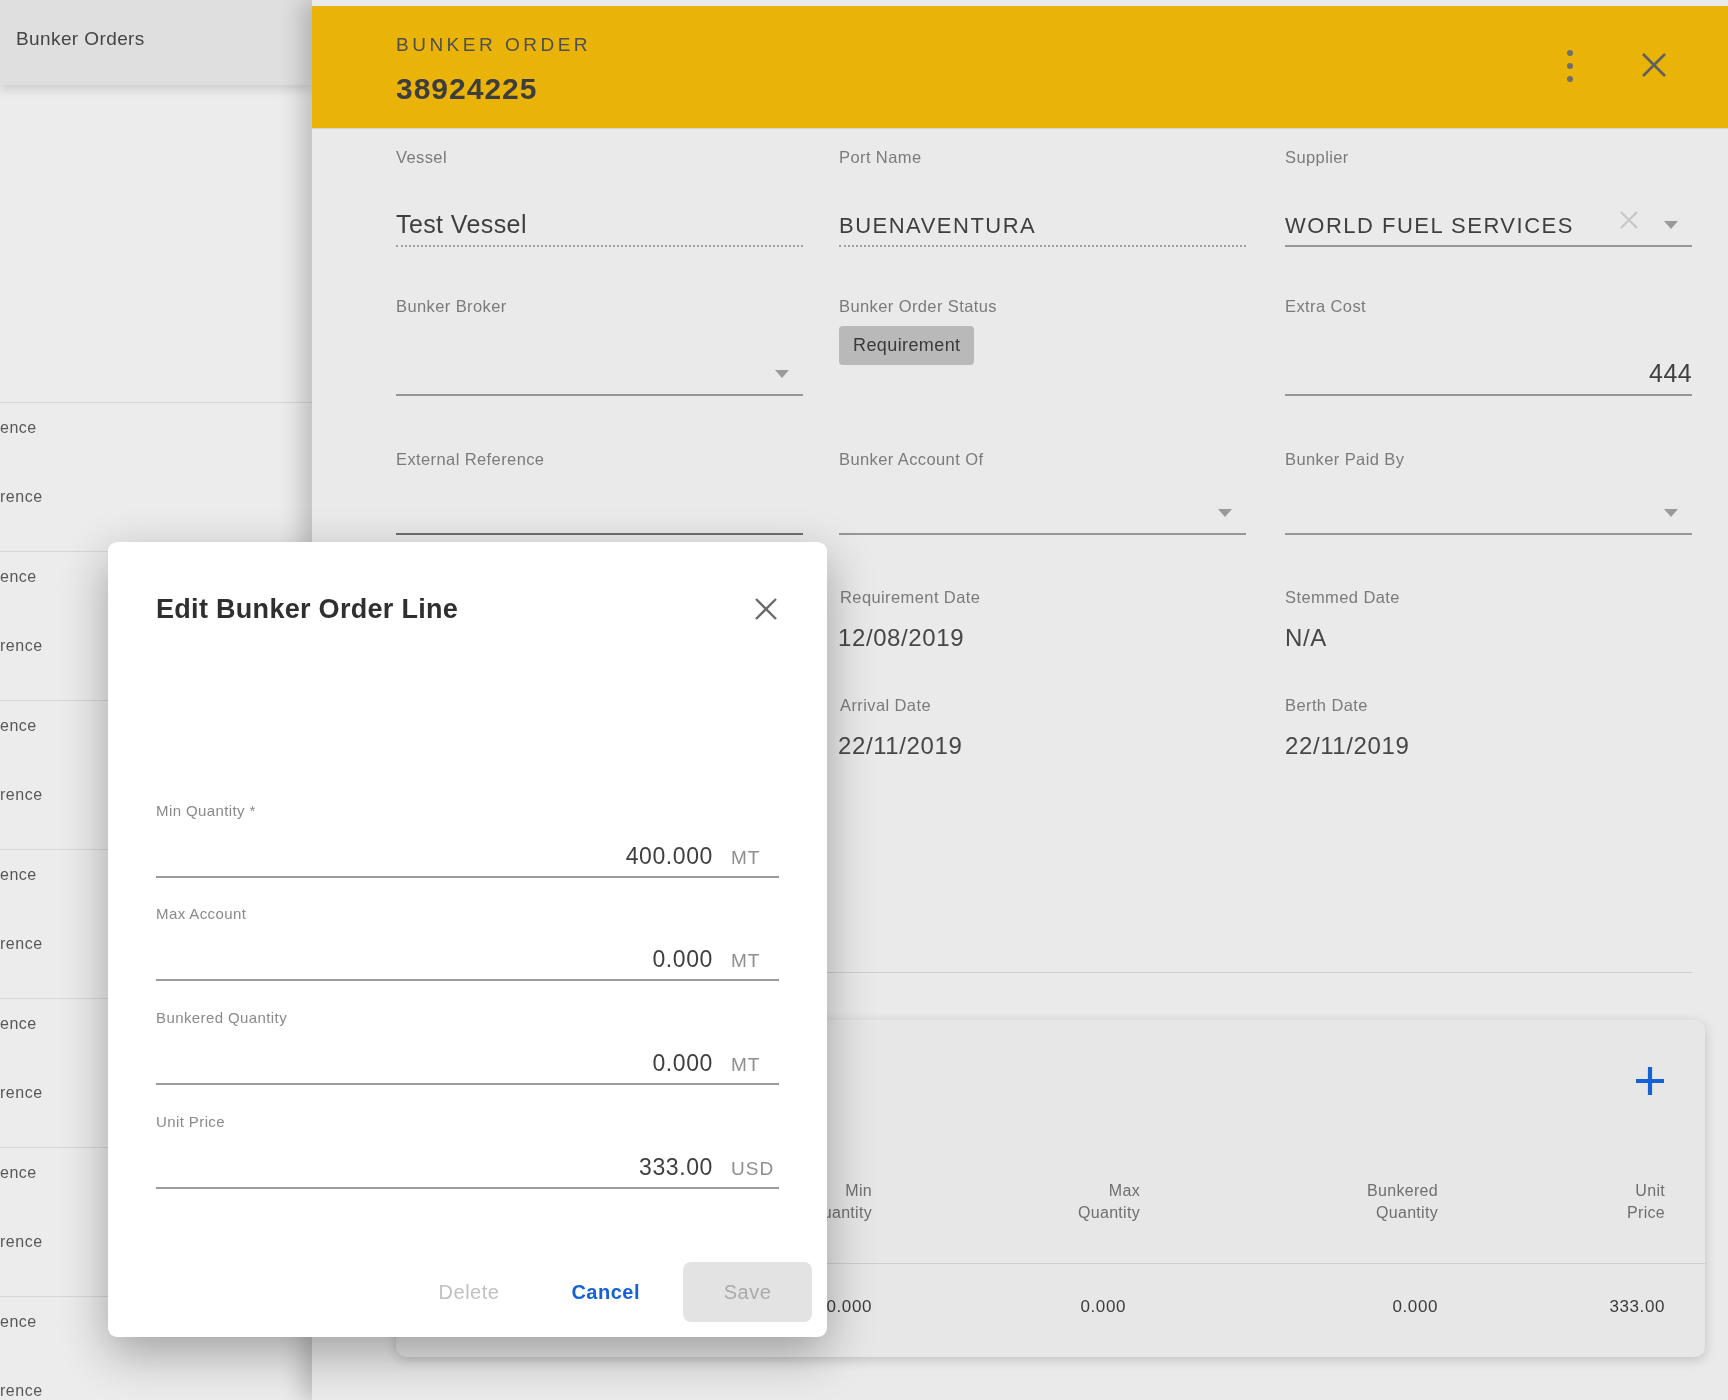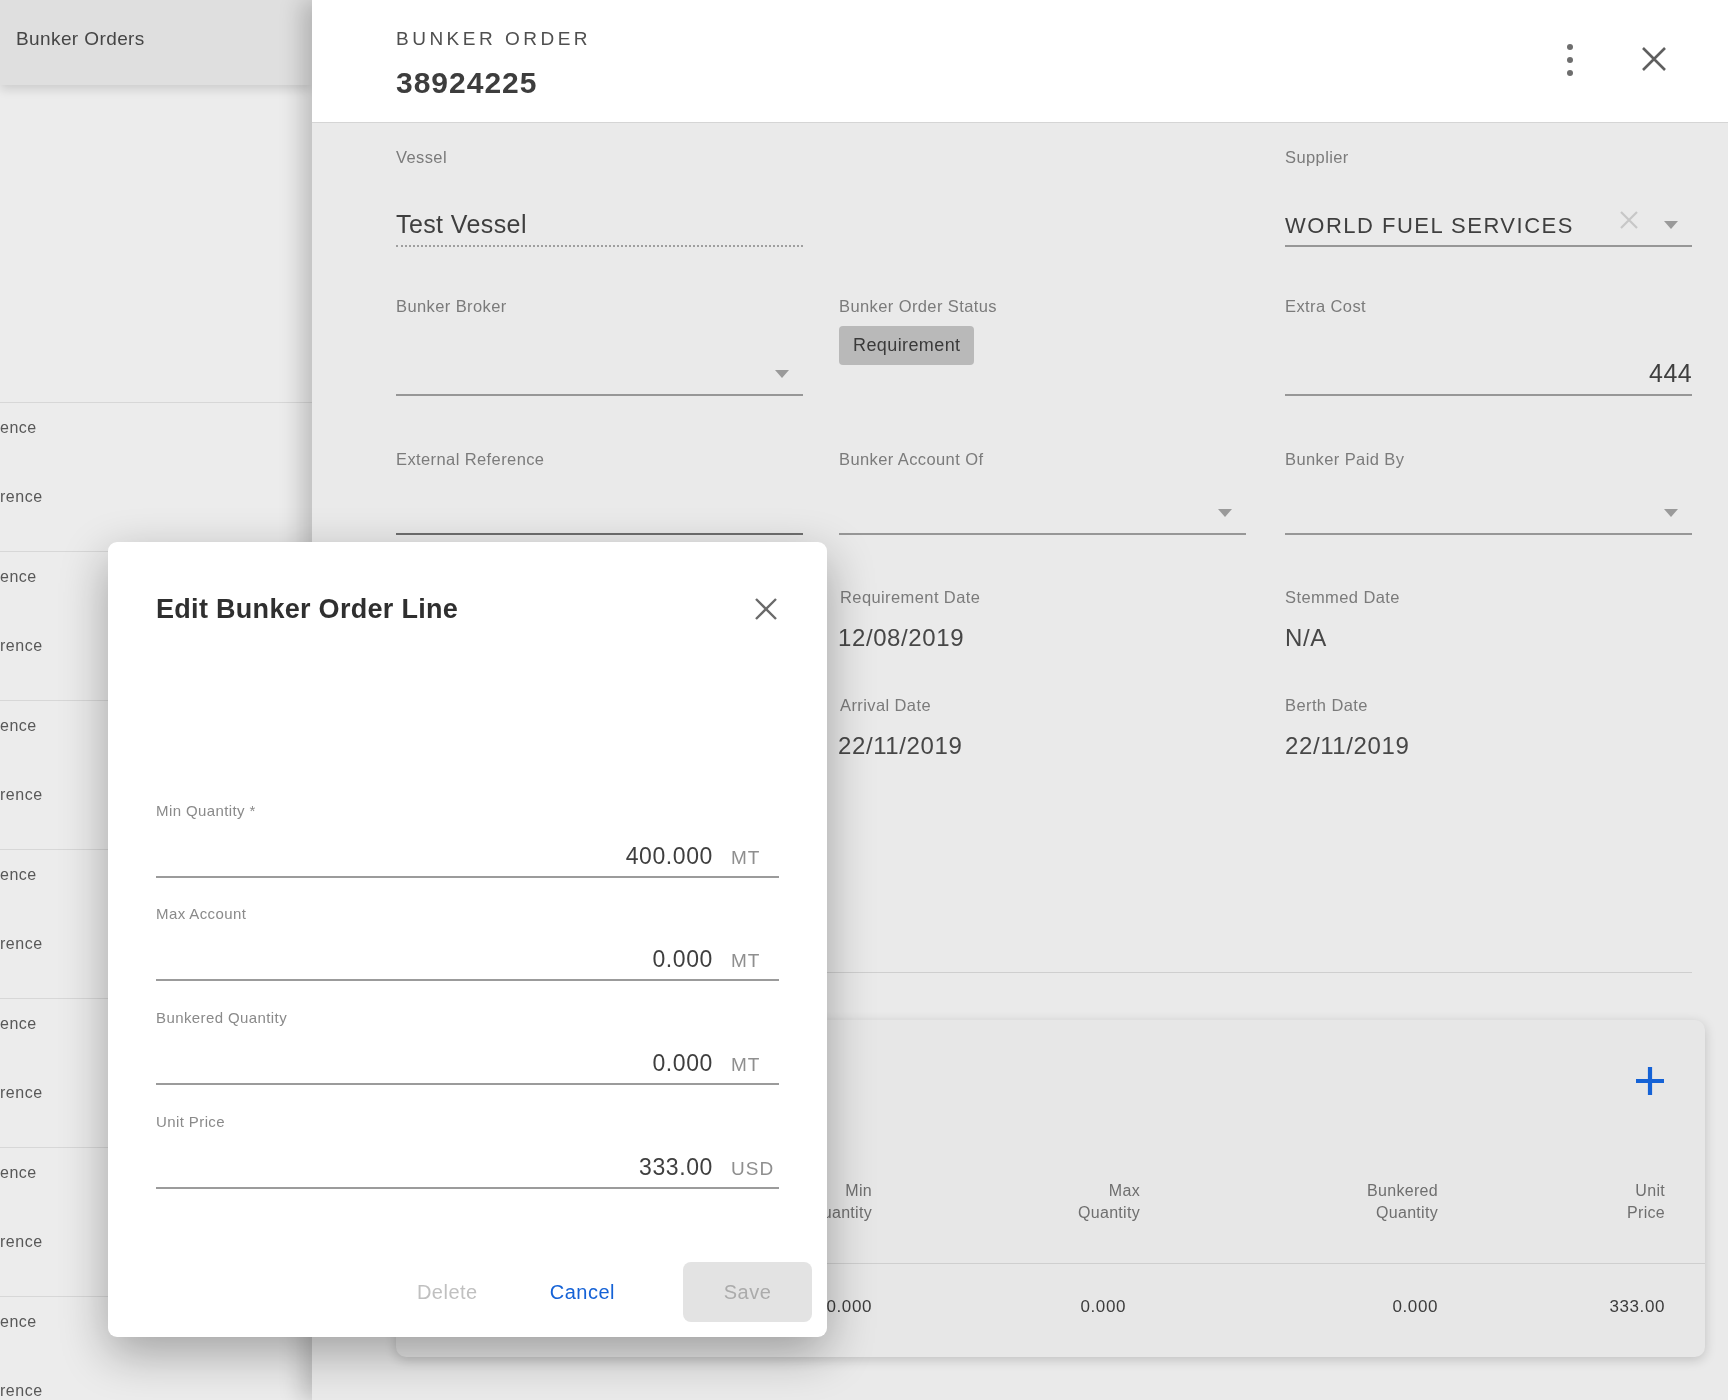--- a/index.html
+++ b/index.html
@@ -13,21 +13,21 @@
     box-shadow:0 4px 10px rgba(0,0,0,.14); z-index:2; }
   .left-header .t { position:absolute; left:16px; top:28px; font-size:19px; color:#454545; letter-spacing:.4px; }
   .left-list { position:absolute; left:0; top:0; width:312px; height:1400px; }
   .l-item { position:absolute; left:0; width:312px; height:149px; border-top:1px solid #d7d7d7; }
   .l-item span { position:absolute; left:0; font-size:16px; color:#585858; letter-spacing:.5px; white-space:nowrap; }
   .l-item .l1 { top:16px; } .l-item .l2 { top:85px; }
 
   
   .main-panel { position:absolute; left:312px; top:0; width:1416px; height:1400px; background:#eaeaea;
     box-shadow:-10px 0 22px rgba(0,0,0,.20); z-index:3; }
-  .main-header { position:absolute; left:0; top:0; width:1416px; height:123px; background:#ffffff;
+  .main-header { position:absolute; left:0; top:6px; width:1416px; height:123px; background:#eab308;
     border-bottom:1px solid #d5d5d5; }
   .mh-label { position:absolute; left:84px; top:28px; font-size:19px; letter-spacing:3.5px; color:#4f4f4f; }
   .mh-id { position:absolute; left:84px; top:66px; font-size:30px; font-weight:bold; letter-spacing:1px; color:#3d3d3d; }
   .kebab { position:absolute; left:1244px; top:42px; width:28px; height:38px; cursor:pointer; }
   .kebab i { position:absolute; left:11px; width:6px; height:6px; border-radius:50%; background:#6e6e6e; }
   .kebab i:nth-child(1){top:2px;} .kebab i:nth-child(2){top:15px;} .kebab i:nth-child(3){top:28px;}
   .close-x { position:absolute; left:1326px; top:43px; width:32px; height:32px; cursor:pointer; }
   .close-x svg { display:block; }
 
   
@@ -67,21 +67,21 @@
   .m-fld .lbl { position:absolute; left:0; top:0; font-size:15px; color:#8a8a8a; letter-spacing:.4px; }
   .m-fld .vrow { position:absolute; left:0; right:0; bottom:6px; display:flex; align-items:baseline; }
   .m-fld .vrow.right { justify-content:flex-end; }
   .m-fld .val { font-size:23px; color:#3f3f3f; letter-spacing:.6px; }
   .m-fld .suffix { font-size:19px; color:#8f8f8f; letter-spacing:1px; margin-left:18px; width:48px;margin-top:24px; }
   .m-fld .caret { right:2px; bottom:12px; }
   .m-btns { position:absolute; top:720px; right:15px; height:60px; display:flex; }
   .btn-text { border:none; background:none; font-size:20px; letter-spacing:.5px; cursor:pointer;
     font-family:"Liberation Sans", sans-serif; }
   .btn-delete { color:#c0c0c0; margin-right:72px; }
-  .btn-cancel { font-weight:normal; margin-right:68px; }
+  .btn-cancel { font-weight:bold; margin-right:43px; }
   .btn-save { width:129px; height:60px; border:none; border-radius:8px; background:#e3e3e3; color:#ababab;
     font-size:20px; letter-spacing:.5px; cursor:default; font-family:"Liberation Sans", sans-serif; }
 </style>
 </head>
 <body>
 
 <div class="stage">
 
   <div class="left-panel">
     <div class="left-list">
@@ -133,20 +133,26 @@
         <svg width="32" height="32" viewBox="0 0 32 32">
             <path d="M5 5 L27 27 M27 5 L5 27" stroke="#5f5f5f" stroke-width="2.6" fill="none"></path>
           </svg>
       </div>
     </div>
 
     <div class="fld u-dot" style="left:84px; top:148px; width:407px; height:99px">
       <span class="lbl">Vessel</span>
       <div class="vrow">
           <span class="val">Test Vessel</span>
+        </div>
+    </div>
+    <div class="fld u-dot" style="left:527px; top:148px; width:407px; height:99px">
+      <span class="lbl">Port Name</span>
+      <div class="vrow">
+          <span class="val caps">BUENAVENTURA</span>
         </div>
     </div>
     <div class="fld u-solid" style="left:973px; top:148px; width:407px; height:99px">
       <span class="lbl">Supplier</span>
       <div class="vrow">
           <span class="val caps">WORLD FUEL SERVICES</span>
         </div>
       <span class="clear-x">
         <svg width="22" height="22" viewBox="0 0 22 22">
             <path d="M3 3 L19 19 M19 3 L3 19" stroke="#c7c7c7" stroke-width="2.2" fill="none"></path>

